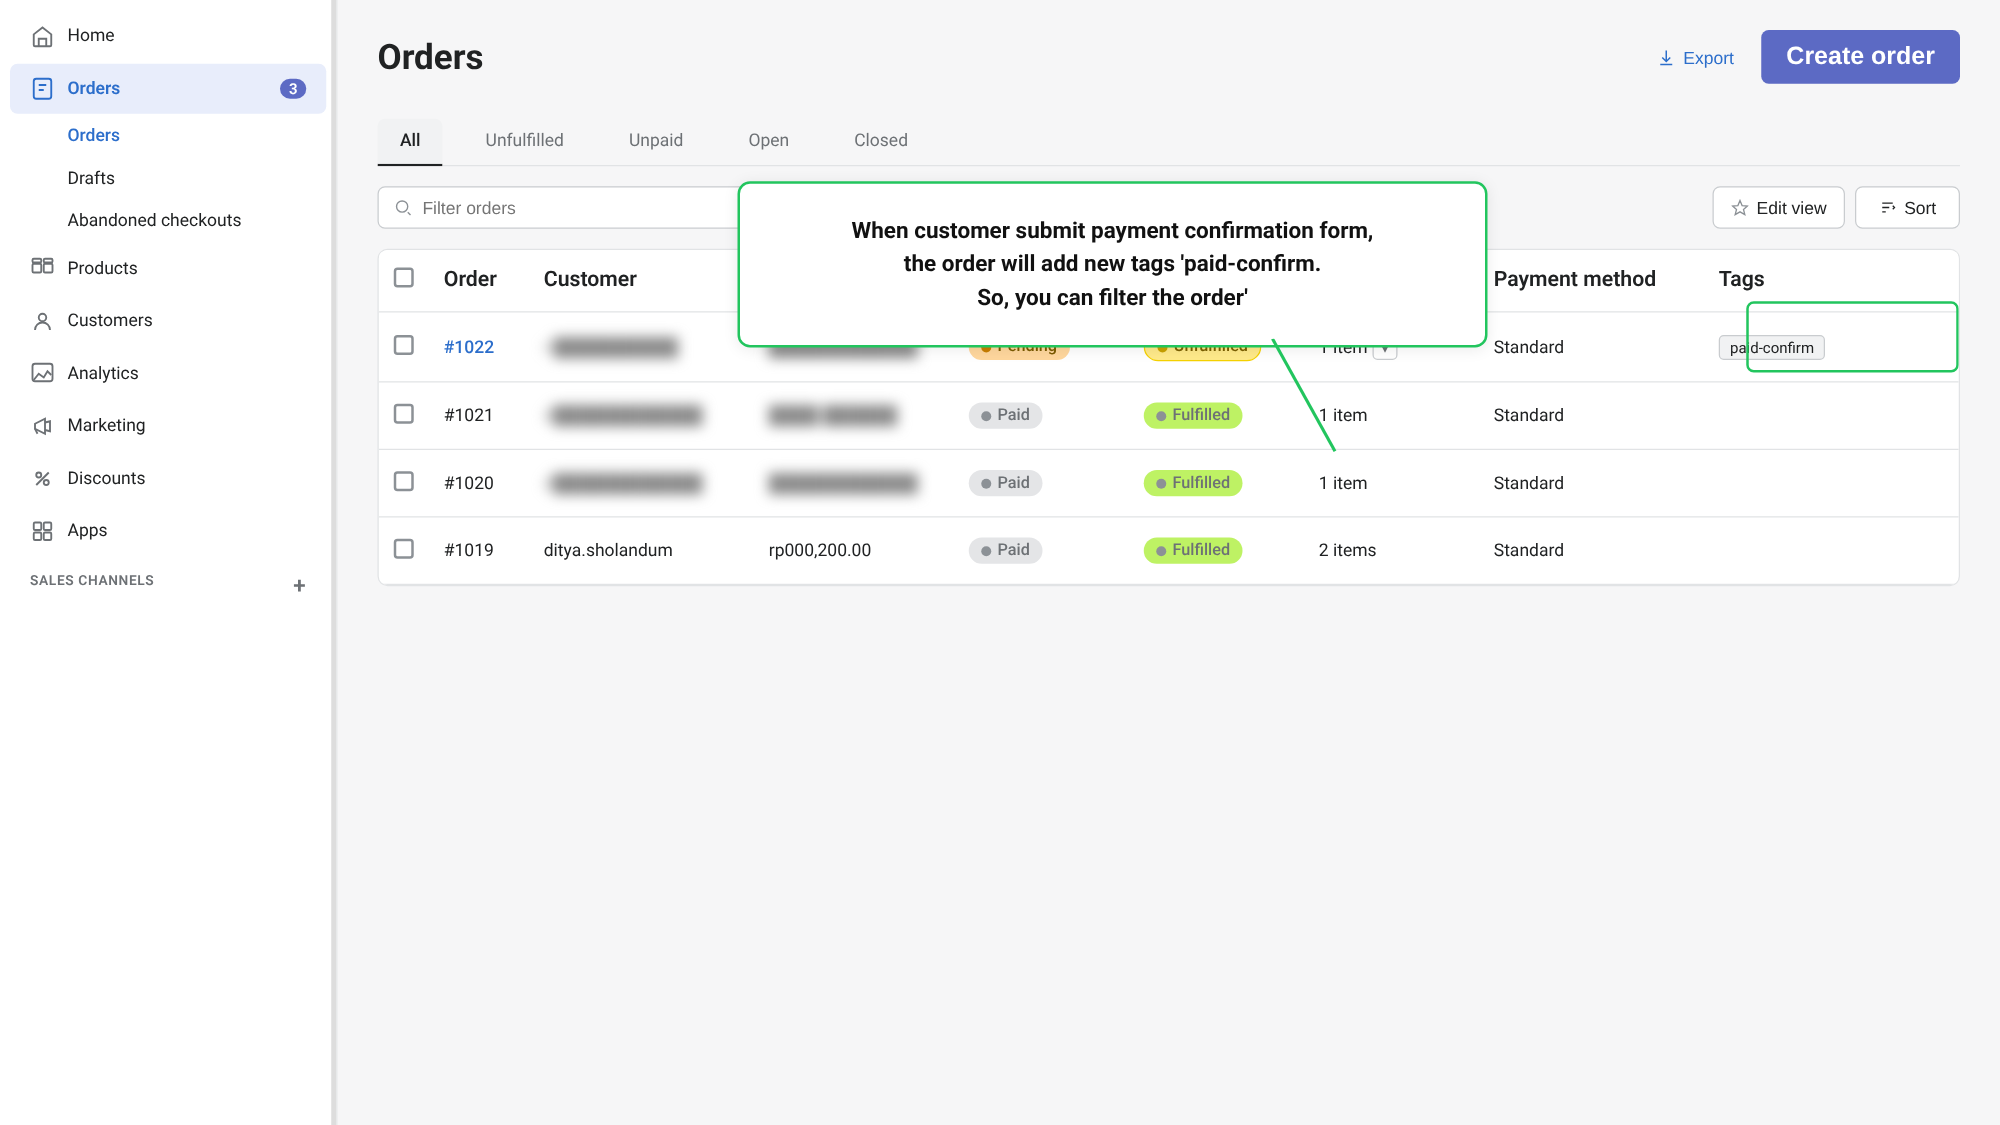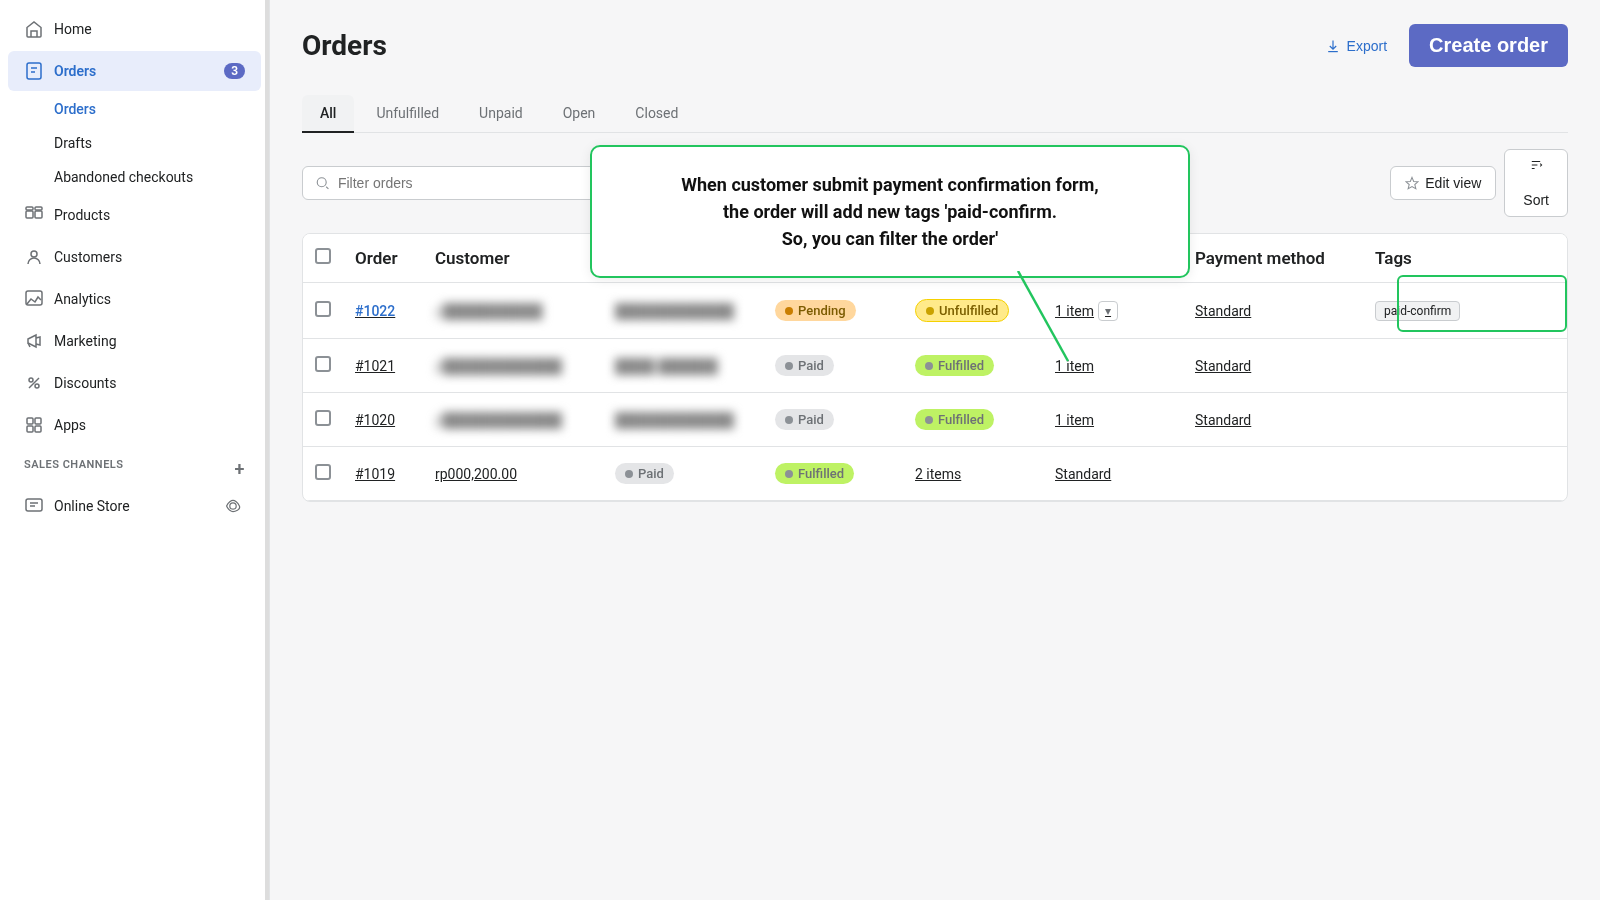--- a/index.html
+++ b/index.html
@@ -165,21 +165,21 @@
       border-radius: 6px;
       padding: 10px 20px;
       font-size: 20px;
       font-weight: 600;
       cursor: pointer;
     }
 
     
     .tabs {
       display: flex;
-      gap: 4px;
+      gap: 16px;
       border-bottom: 1px solid #e1e3e5;
       margin-bottom: 16px;
     }
     .tab {
       padding: 10px 18px;
       font-size: 14px;
       cursor: pointer;
       color: #6d7175;
       border-bottom: 2px solid transparent;
       margin-bottom: -1px;
@@ -239,30 +239,29 @@
       border: 1px solid #c9cccf;
       border-radius: 6px;
       padding: 8px 14px;
       font-size: 14px;
       color: #202223;
       cursor: pointer;
     }
     .sort-btn {
       display: flex;
       align-items: center;
-      gap: 20px;
+      gap: 6px;
       background: #fff;
       border: 1px solid #c9cccf;
       border-radius: 6px;
       padding: 8px 18px;
       font-size: 14px;
       color: #202223;
       cursor: pointer;
       font-weight: 500;
-      flex-direction: column;
     }
 
     
     .orders-table {
       background: #fff;
       border-radius: 8px;
       border: 1px solid #e1e3e5;
       overflow: hidden;
     }
     .table-header {
@@ -283,21 +282,20 @@
       grid-template-columns: 40px 80px 180px 160px 140px 140px 140px 180px 160px;
       padding: 4px 0;
       border-bottom: 1px solid #e1e3e5;
       align-items: center;
     }
     .table-row:last-child { border-bottom: none; }
     .table-cell {
       font-size: 14px;
       color: #202223;
       padding: 12px 12px;
-      text-decoration: underline;
     }
     .order-link {
       color: #2c6ecb;
       font-weight: 500;
       text-decoration: none;
       cursor: pointer;
     }
     .blurred {
       filter: blur(5px);
       user-select: none;
@@ -470,35 +468,20 @@
       </svg>
     </span>
     <span class="label">Apps</span>
   </div>
 
   <div class="sidebar-section-label">
     <span>SALES CHANNELS</span>
     <span style="float:right;cursor:pointer;font-size:18px;color:#6d7175;">+</span>
   </div>
 
-  <div class="sidebar-item-with-action">
-    <span class="icon">
-      <svg class="icon-svg" viewBox="0 0 20 20" fill="none" stroke="#6d7175" stroke-width="1.5">
-        <rect x="2" y="4" width="16" height="12" rx="2"></rect>
-        <path d="M6 8h8M6 11h5"></path>
-      </svg>
-    </span>
-    <span class="label">Online Store</span>
-    <span class="sidebar-action-btn">
-      <svg width="16" height="16" viewBox="0 0 20 20" fill="none" stroke="#6d7175" stroke-width="1.5">
-        <circle cx="10" cy="10" r="4"></circle>
-        <path d="M2 10c2-5 6-7 8-7s6 2 8 7-6 7-8 7-6-2-8-7z"></path>
-      </svg>
-    </span>
-  </div>
 </nav>
 
 <main class="main">
 
   <div class="page-header">
     <h1 class="page-title">Orders</h1>
     <div class="header-actions">
       <button class="export-btn">
         <svg width="16" height="16" viewBox="0 0 20 20" fill="none" stroke="#2c6ecb" stroke-width="1.5">
           <path d="M10 3v11M6 10l4 4 4-4"></path>
@@ -684,20 +667,21 @@
       <div class="table-cell"></div>
     </div>
 
     <div class="table-row">
       <div class="table-cell">
         <div class="checkbox"></div>
       </div>
       <div class="table-cell">
         <span>#1019</span>
       </div>
+      <div class="table-cell">ditya.sholandum</div>
       <div class="table-cell">rp000,200.00</div>
       <div class="table-cell">
         <span class="badge badge-paid">
           <span class="badge-dot"></span>
           <span>Paid</span>
         </span>
       </div>
       <div class="table-cell">
         <span class="badge badge-fulfilled">
           <span class="badge-dot"></span>

